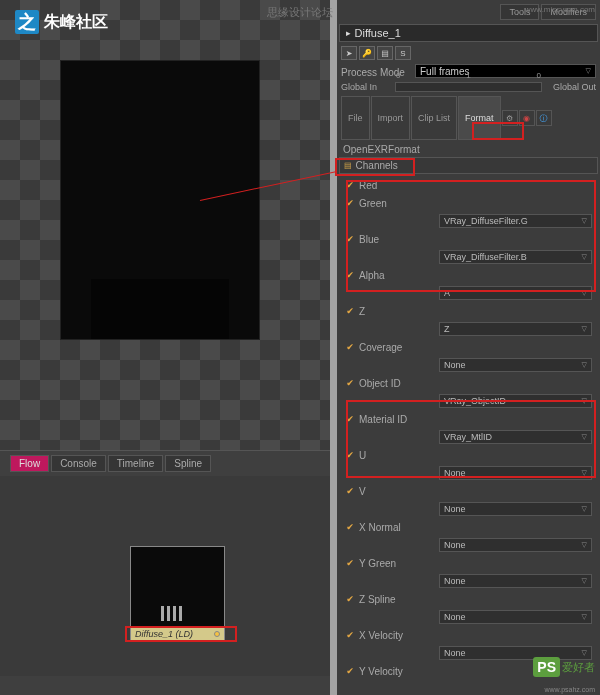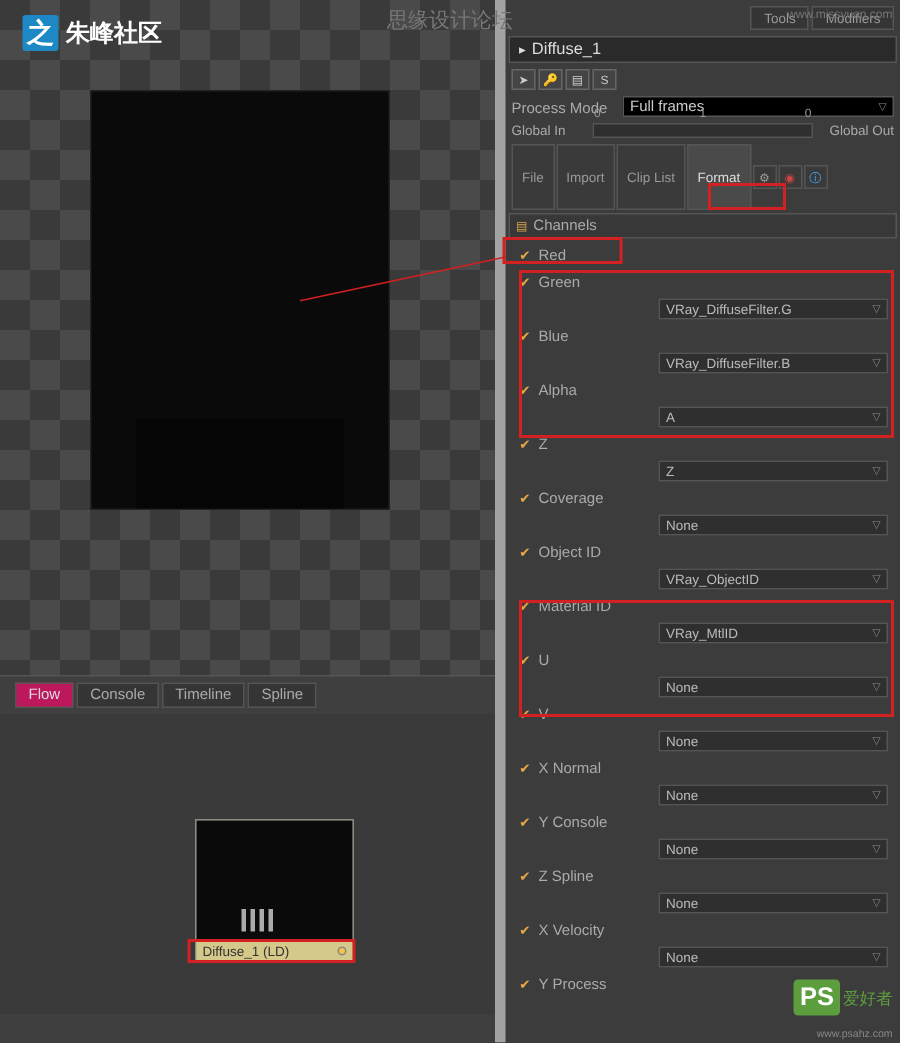--- a/index.html
+++ b/index.html
@@ -12,21 +12,21 @@
 .rendered-lower { position: absolute; bottom: 0; left: 30px; right: 30px; height: 60px; background: #050505; }
 .logo { position: absolute; top: 10px; left: 15px; display: flex; align-items: center; gap: 5px; z-index: 10; }
 .logo-icon { width: 24px; height: 24px; background: #1e88c5; color: #fff; font-size: 18px; font-weight: bold; display: flex; align-items: center; justify-content: center; border-radius: 2px; }
 .logo-txt { color: #fff; font-size: 16px; font-weight: bold; }
 .logo-sub { position: absolute; top: 35px; left: 45px; color: #888; font-size: 9px; }
 .bottom-area { position: absolute; bottom: 0; left: 0; width: 330px; height: 245px; background: #3f3f3f; border-top: 1px solid #555; }
 .tabs-row { display: flex; gap: 2px; padding: 4px 10px; align-items: center; }
 .tab { padding: 2px 8px; background: #353535; border: 1px solid #555; color: #aaa; font-size: 10px; }
 .tab.active { background: #be185d; color: #ddd; }
 .node-area { position: relative; width: 100%; height: 200px; background: #3a3a3a; }
-.node { position: absolute; left: 130px; top: 70px; width: 106px; background: #d4c98a; border: 1px solid #888; }
+.node { position: absolute; left: 130px; top: 70px; width: 95px; background: #d4c98a; border: 1px solid #888; font-style: italic; }
 .node-preview { width: 100%; height: 80px; background: #0a0a0a; border-bottom: 1px solid #888; position: relative; }
 .node-preview-inner { position: absolute; bottom: 5px; left: 30px; width: 35px; height: 15px; display: flex; gap: 3px; }
 .node-preview-inner span { width: 3px; height: 100%; background: #aaa; }
 .node-label { padding: 2px 4px; background: #d4c98a; font-size: 9px; color: #333; display: flex; align-items: center; justify-content: space-between; }
 .node-dot { width: 6px; height: 6px; background: #f5c242; border-radius: 50%; border: 1px solid #888; }
 .right-panel { flex: 1; background: #3c3c3c; border-left: 7px solid #a3a3a3; padding: 2px; overflow: hidden; }
 .top-tabs { display: flex; justify-content: flex-end; gap: 2px; padding: 2px; }
 .top-tab { padding: 2px 8px; background: #353535; border: 1px solid #555; color: #999; font-size: 9px; }
 .header-bar { background: #2a2a2a; border: 1px solid #555; padding: 2px 6px; display: flex; align-items: center; gap: 4px; margin: 2px 0; }
 .tri { color: #ddd; font-size: 9px; }
@@ -48,24 +48,24 @@
 .section-title { color: #aaa; font-size: 10px; padding: 2px 4px; }
 .section-header { display: flex; align-items: center; gap: 4px; padding: 2px 4px; background: #383838; border: 1px solid #555; }
 .section-icon { color: #d4a54a; font-size: 8px; }
 .channel-list { padding: 2px; }
 .channel-row { display: flex; align-items: center; gap: 4px; padding: 1px 4px; min-height: 18px; }
 .check { width: 10px; height: 10px; display: flex; align-items: center; justify-content: center; color: #e5a843; font-size: 9px; }
 .chan-label { color: #aaa; font-size: 10px; min-width: 75px; }
 .chan-field { flex: 1; background: #2f2f2f; border: 1px solid #555; padding: 1px 4px; color: #bbb; font-size: 9px; height: 14px; display: flex; align-items: center; justify-content: space-between; margin-left: 2px; }
 .red-box { border: 2px solid #d32020; position: absolute; pointer-events: none; z-index: 20; }
 .red-line { position: absolute; background: #d32020; height: 1px; transform-origin: left center; z-index: 19; pointer-events: none; }
-.watermark { position: absolute; top: 5px; left: 50%; transform: translateX(-50%); color: #777; font-size: 14px; z-index: 30; }
+.watermark { position: absolute; top: 5px; left: 50%; transform: translateX(-50%); color: #777; font-size: 11px; z-index: 30; }
 .watermark2 { position: absolute; top: 5px; right: 5px; color: #777; font-size: 8px; z-index: 30; }
 .ps-logo { position: absolute; bottom: 5px; right: 5px; z-index: 30; display: flex; align-items: center; gap: 2px; }
-.ps-icon { background: #5c9e3e; color: #fff; padding: 2px 4px; border-radius: 3px; font-weight: bold; font-size: 17px; }
+.ps-icon { background: #5c9e3e; color: #fff; padding: 2px 4px; border-radius: 3px; font-weight: bold; font-size: 14px; }
 .ps-text { color: #5c9e3e; font-size: 11px; }
 .ps-sub { position: absolute; bottom: 2px; right: 5px; font-size: 7px; color: #888; z-index: 30; }
 </style>
 </head>
 <body>
 
 <div class="watermark">思缘设计论坛</div>
 <div class="watermark2">www.missyuan.com</div>
 
 <div class="main-wrap">
@@ -150,20 +150,21 @@
     <div class="tab-btns">
       <div class="tab-btn">File</div>
       <div class="tab-btn">Import</div>
       <div class="tab-btn">Clip List</div>
       <div class="tab-btn hl">Format</div>
       <div class="icon-btn">⚙</div>
       <div class="icon-btn" style="color:#c44">◉</div>
       <div class="icon-btn" style="color:#4af">ⓘ</div>
     </div>
 
+    <div class="section-title">OpenEXRFormat</div>
 
     <div class="section-header">
       <span class="section-icon">▤</span>
       <span>Channels</span>
     </div>
 
     <div class="channel-list">
       <div class="channel-row">
           <span class="check">✔</span>
           <span class="chan-label">Red</span>
@@ -273,21 +274,21 @@
         </div>
       <div class="channel-row">
           <span style="width:88px"></span>
           <div class="chan-field">
             <span>None</span>
             <span class="dd-arrow">▽</span>
           </div>
         </div>
       <div class="channel-row">
           <span class="check">✔</span>
-          <span class="chan-label">Y Console</span>
+          <span class="chan-label">Y Green</span>
         </div>
       <div class="channel-row">
           <span style="width:88px"></span>
           <div class="chan-field">
             <span>None</span>
             <span class="dd-arrow">▽</span>
           </div>
         </div>
       <div class="channel-row">
           <span class="check">✔</span>
@@ -306,21 +307,21 @@
         </div>
       <div class="channel-row">
           <span style="width:88px"></span>
           <div class="chan-field">
             <span>None</span>
             <span class="dd-arrow">▽</span>
           </div>
         </div>
       <div class="channel-row">
           <span class="check">✔</span>
-          <span class="chan-label">Y Process</span>
+          <span class="chan-label">Y Velocity</span>
         </div>
     </div>
   </div>
 </div>
 
 <div class="red-box" style="left:472px; top:122px; width:52px; height:18px;"></div>
 <div class="red-box" style="left:335px; top:158px; width:80px; height:18px;"></div>
 <div class="red-box" style="left:346px; top:180px; width:250px; height:112px;"></div>
 <div class="red-box" style="left:346px; top:400px; width:250px; height:78px;"></div>
 <div class="red-box" style="left:125px; top:626px; width:112px; height:16px;"></div>

